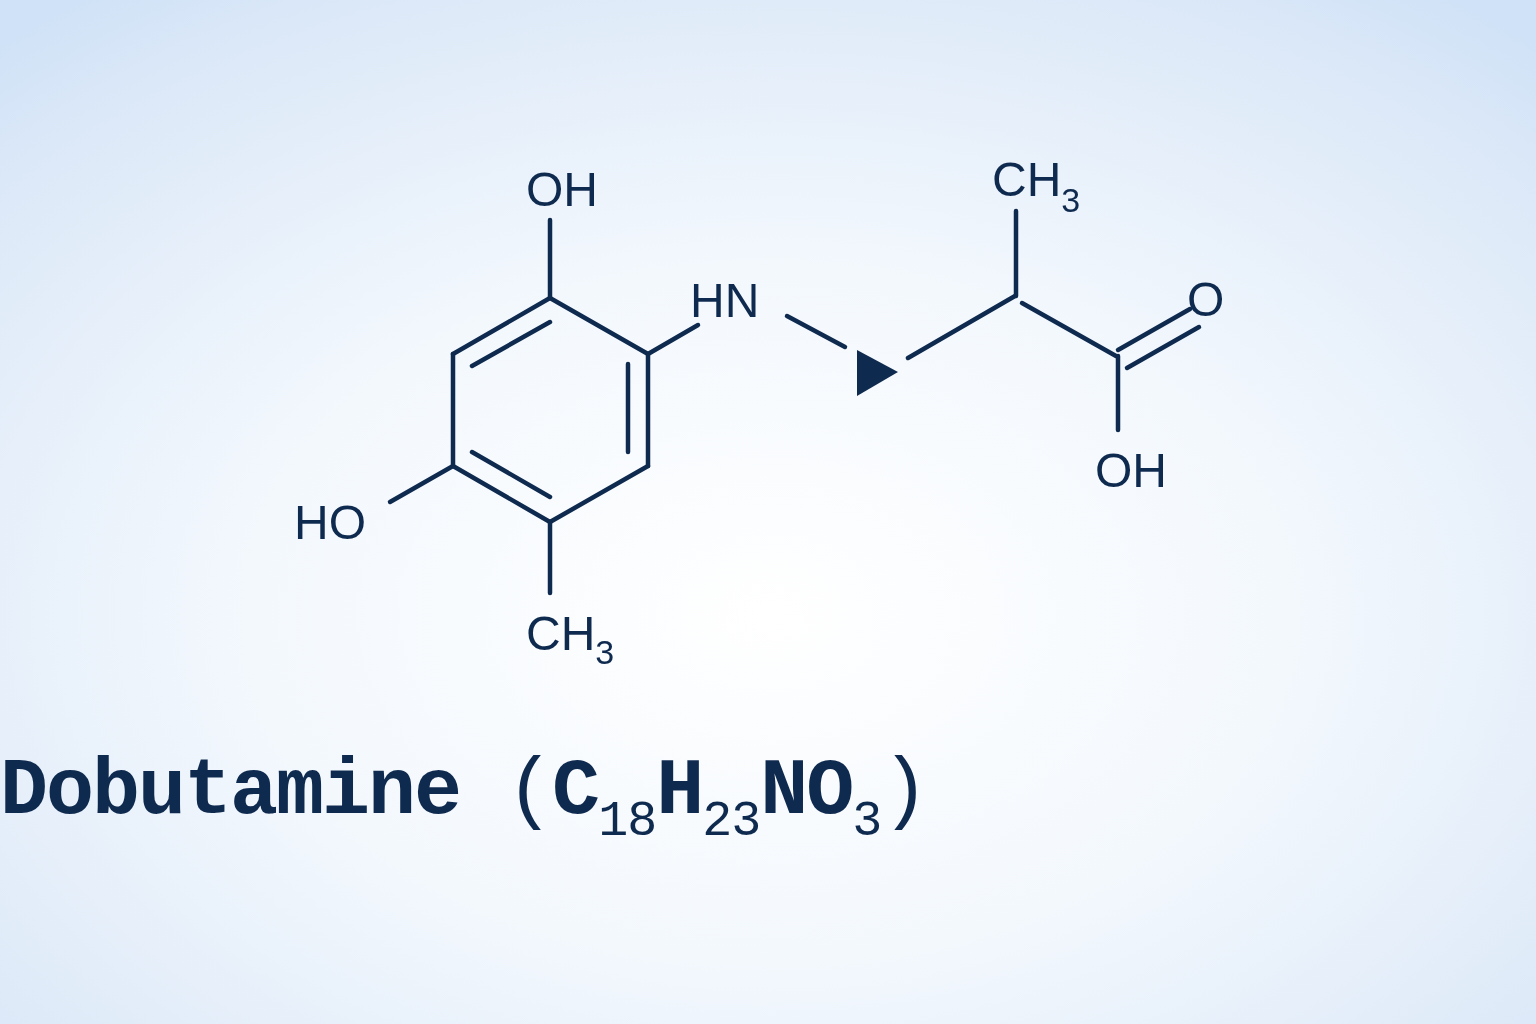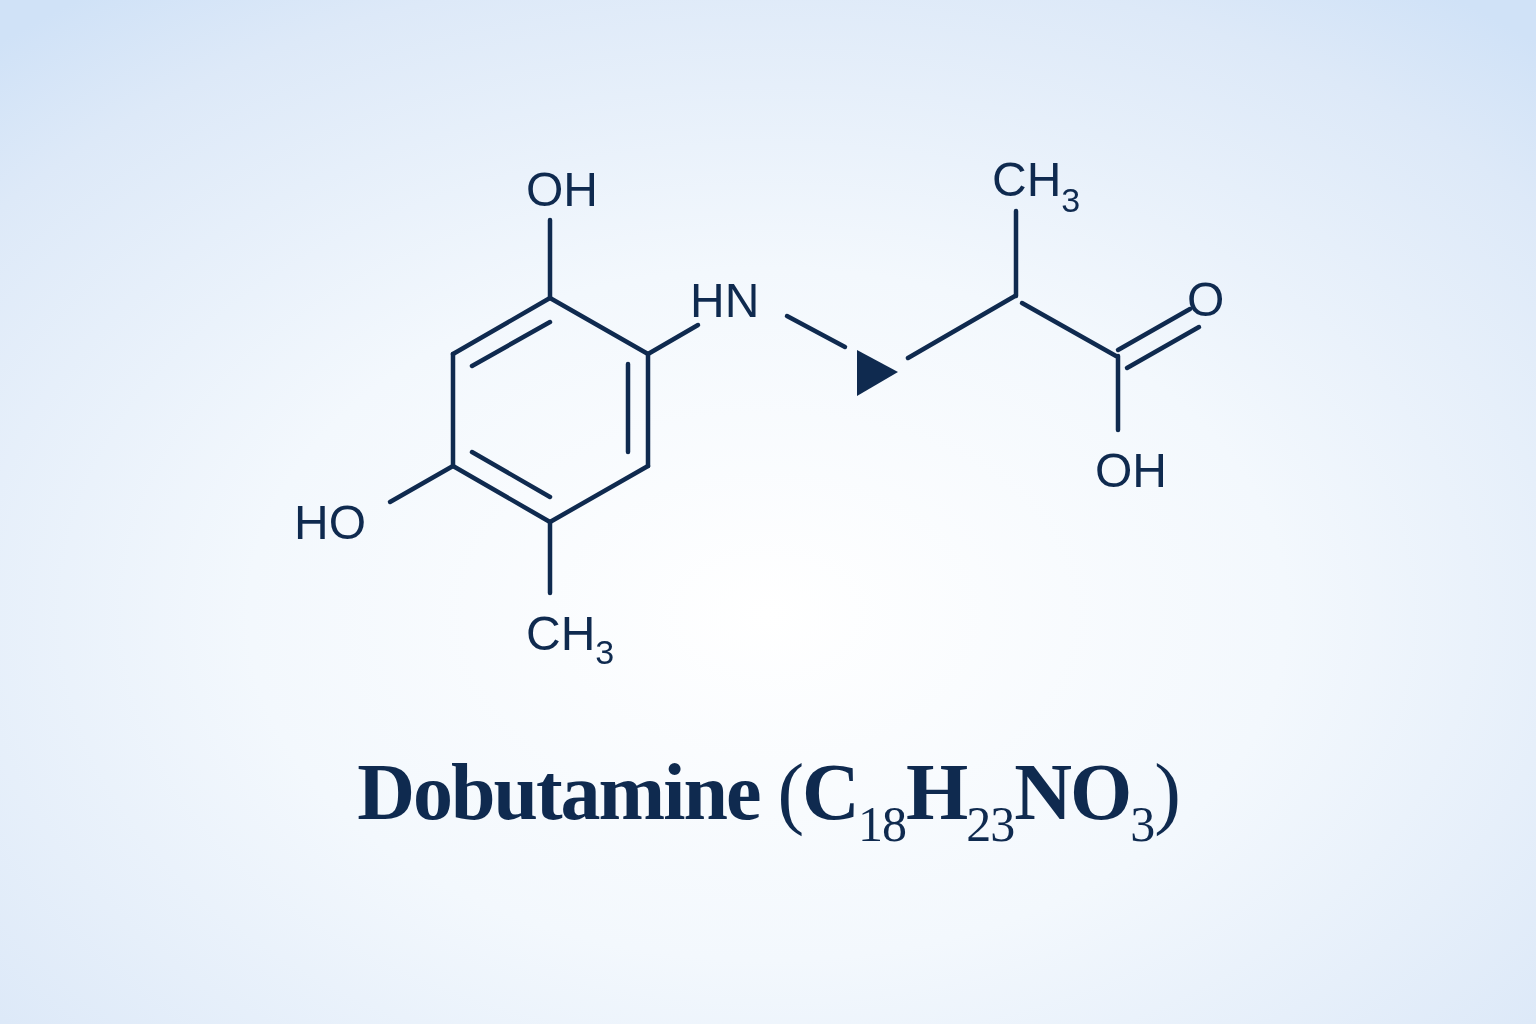--- a/index.html
+++ b/index.html
@@ -6,22 +6,22 @@
   body {
     width: 1536px; height: 1024px; overflow: hidden; position: relative;
     background: radial-gradient(ellipse 75% 75% at 50% 60%, #ffffff 0%, #f3f8fd 45%, #dde9f8 85%, #d0e2f7 100%);
     font-family: "Liberation Sans", sans-serif;
   }
   #structure { position: absolute; left: 0; top: 0; width: 1536px; height: 1024px; }
   .bond { stroke: #0f2a4f; stroke-width: 4.5; stroke-linecap: round; fill: none; }
   .atom { fill: #0f2a4f; font-family: "Liberation Sans", sans-serif; font-size: 48px; }
   .sub { font-size: 34px; }
   .title {
-    position: absolute; left: 0; top: 752px; width: 1536px; text-align: center;
-    color: #0f2a4f; font-family: Liberation Serif, serif; font-weight: bold;
+    position: absolute; left: 0; top: 752px; width: 1536px; 
+    color: #0f2a4f; font-family: Liberation Mono, monospace; font-weight: bold;
     font-size: 80px; letter-spacing: -2px; line-height: 1;
   }
   .title .f-sub { font-size: 50px; font-weight: normal; vertical-align: -22px; letter-spacing: -1px; }
   .title .f-el { font-weight: normal; }
 </style>
 </head>
 <body>
 
 <svg id="structure" viewBox="0 0 1536 1024" xmlns="http://www.w3.org/2000/svg">
 

